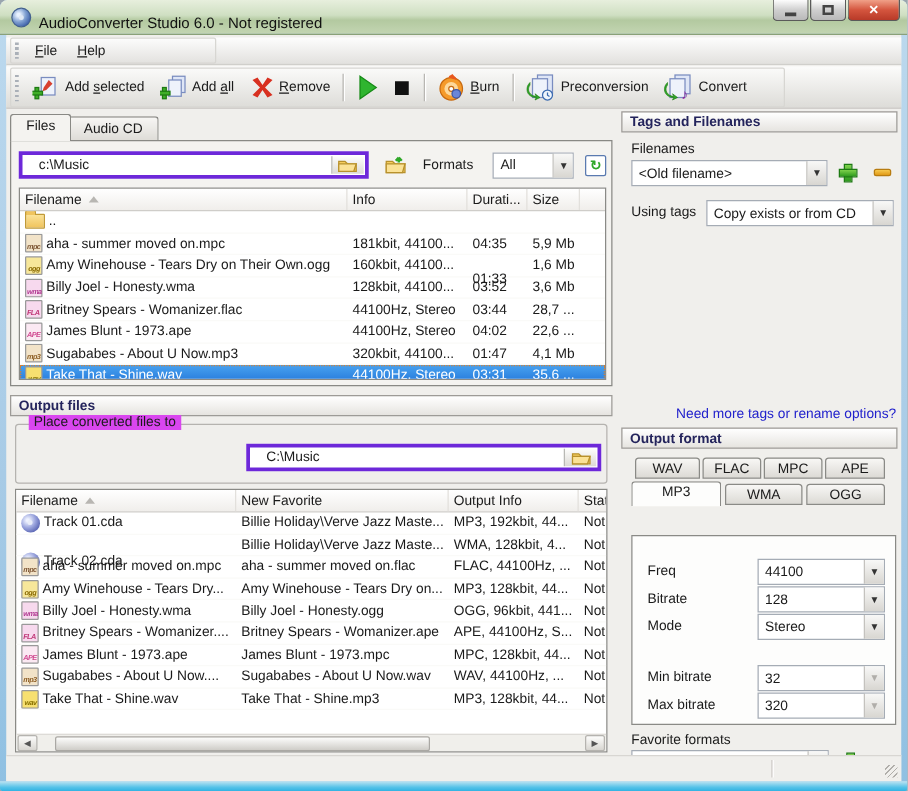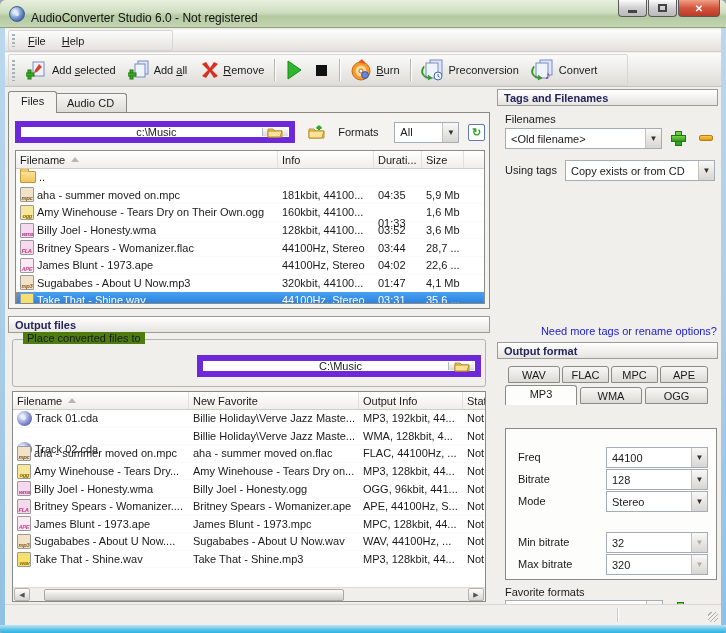--- a/index.html
+++ b/index.html
@@ -43,21 +43,21 @@
   
   .phead{position:absolute;height:17px;line-height:16px;padding-left:6px;font-weight:bold;color:#24245c;
        background:linear-gradient(180deg,#ffffff,#e6e4e0);border:1px solid #9d9b97;}
   
   .mtab{position:absolute;height:20px;padding:0 12px;line-height:19px;border:1px solid #898985;border-bottom:none;
        border-radius:3px 3px 0 0;background:linear-gradient(180deg,#f7f6f4,#dddbd6);}
   .mtab.active{background:#f4f3f0;height:22px;z-index:3;}
   
   #filespanel{position:absolute;left:3px;top:84px;width:482px;height:197px;background:#f4f3f0;border:1px solid #898985;}
   .pathrow{position:absolute;display:flex;align-items:center;}
-  .tinput{height:22px;border:6px solid #6d28d9;background:#fff;display:flex;align-items:center;padding-left:3px;position:relative;justify-content:center;}
+  .tinput{height:22px;border:3px solid #6d28d9;background:#fff;display:flex;align-items:center;padding-left:13px;position:relative;}
   .inp-folderbtn{position:absolute;right:1px;top:1px;bottom:1px;width:26px;border-left:1px solid #b8b8b4;
        background:linear-gradient(180deg,#fdfdfc,#dcdad5);display:flex;align-items:center;justify-content:center;}
   .combo{height:21px;border:1px solid #a5acb5;background:#fff;display:flex;align-items:center;position:relative;padding-left:5px;}
   .combo .cv{flex:1;overflow:hidden;white-space:nowrap;}
   .carrow{width:16px;height:100%;display:flex;align-items:center;justify-content:center;border-left:1px solid #c4c2be;
        background:linear-gradient(180deg,#f8f8f7,#d8d6d1);font-size:8px;color:#333;flex:none;}
   .combo.disabled .carrow{color:#b0aeaa;}
   
   .list{position:absolute;background:#fff;border:1px solid #8a8a86;overflow:hidden;}
   .lhead{display:flex;height:18px;background:linear-gradient(180deg,#ffffff,#f0eeeb);border-bottom:1px solid #cfcdc9;}
@@ -77,21 +77,21 @@
   .fic-APE{background:#fbe9f3;} .fic-APE b{color:#d04890;}
   .fic-mp3{background:#f2e3c8;} .fic-mp3 b{color:#8a5a20;}
   .fic-wav{background:#f7e070;} .fic-wav b{color:#8a7200;}
   .fic-folder{width:16px;height:12px;background:linear-gradient(180deg,#fbe296,#f0c45e);border:1px solid #c09a38;border-radius:1px;align-self:center;}
   .fic-folder::before{content:"";position:absolute;left:-1px;top:-4px;width:7px;height:3px;background:#f0c45e;border:1px solid #c09a38;border-bottom:none;border-radius:2px 2px 0 0;}
   .fic-cda{width:15px;height:15px;border:none;border-radius:50%;align-self:center;
        background:radial-gradient(circle at 35% 35%,#eef2ff 8%,#98a2dc 45%,#4a56a8 85%);}
   .fic-cda::after{content:"";position:absolute;left:5px;top:5px;width:4px;height:4px;border-radius:50%;background:#e8ecf8;}
   
   .groupbox{position:absolute;border:1px solid #b5b3af;border-radius:3px;}
-  .gb-label{position:absolute;top:-8px;left:10px;background:#4d7c0f;padding:0 4px;}
+  .gb-label{position:absolute;top:-8px;left:10px;background:#d946ef;padding:0 4px;}
   
   .hscroll{position:absolute;height:14px;background:#f0efeb;border-top:1px solid #dddbd7;display:flex;align-items:center;}
   .sb-btn{width:16px;height:13px;background:linear-gradient(180deg,#fdfdfc,#d8d6d1);border:1px solid #b5b3af;border-radius:2px;
        display:flex;align-items:center;justify-content:center;font-size:7px;color:#555;}
   .sb-thumb{height:12px;background:linear-gradient(180deg,#fdfdfc,#cfcdc8);border:1px solid #aaa8a4;border-radius:2px;margin-left:14px;width:300px;}
   
   .plusbtn{width:14px;height:14px;position:relative;}
   .plusbtn::before,.plusbtn::after{content:"";position:absolute;background:linear-gradient(180deg,#7cd04a,#2f9a1e);border:1px solid #1d7a12;}
   .plusbtn::before{left:4px;top:0;width:5px;height:13px;}
   .plusbtn::after{left:0;top:4px;width:13px;height:5px;}

